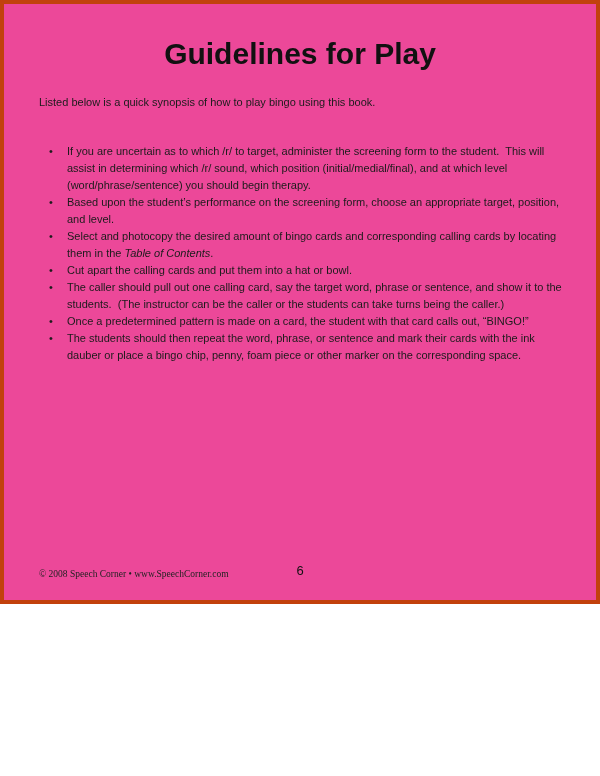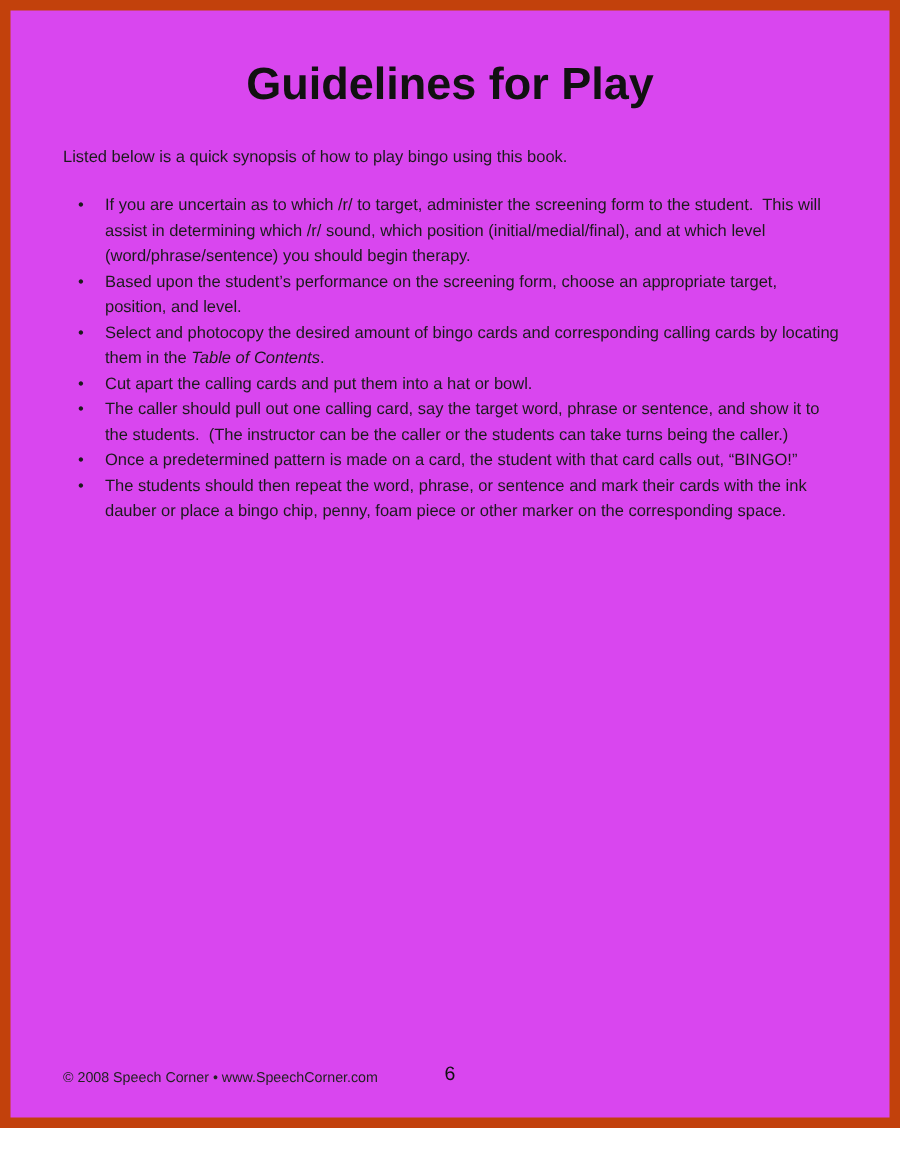--- a/index.html
+++ b/index.html
@@ -3,44 +3,44 @@
 <meta charset="utf-8">
 <style>
   html, body {
     margin: 0;
     padding: 0;
     background: #ffffff;
   }
   .page {
     position: relative;
     width: 600px;
-    height: 752px;
+    height: 604px;
     margin: 0 auto;
-    background: #d946ef;
+    background: #ec4899;
     box-sizing: border-box;
-    border: 7px solid #c2410c;
+    border: 4px solid #c2410c;
     font-family: "Liberation Sans", sans-serif;
     color: #1b1b1b;
     overflow: hidden;
   }
   .title {
     margin: 33px 0 0 0;
     text-align: center;
     font-size: 30px;
     font-weight: bold;
     color: #111111;
   }
   .intro {
     margin: 23px 35px 0 35px;
     font-size: 11px;
     line-height: 17px;
     white-space: pre-wrap;
   }
   ul.guidelines {
-    margin: 15px 33px 0 35px;
+    margin: 32px 33px 0 35px;
     padding: 0 0 0 8px;
     list-style: none;
   }
   ul.guidelines li {
     position: relative;
     padding-left: 20px;
     font-size: 11px;
     line-height: 17px;
     white-space: pre-wrap;
   }
@@ -70,20 +70,21 @@
   .book-title {
     font-style: italic;
     font-size: 9.5px;
     line-height: 12px;
     color: #222222;
   }
   .copyright {
     font-size: 9.5px;
     line-height: 12px;
     color: #222222;
+    font-family: Liberation Serif, serif;
   }
   .page-number {
     position: absolute;
     left: 0;
     right: 0;
     bottom: 2px;
     text-align: center;
     font-size: 13px;
     color: #111111;
   }

